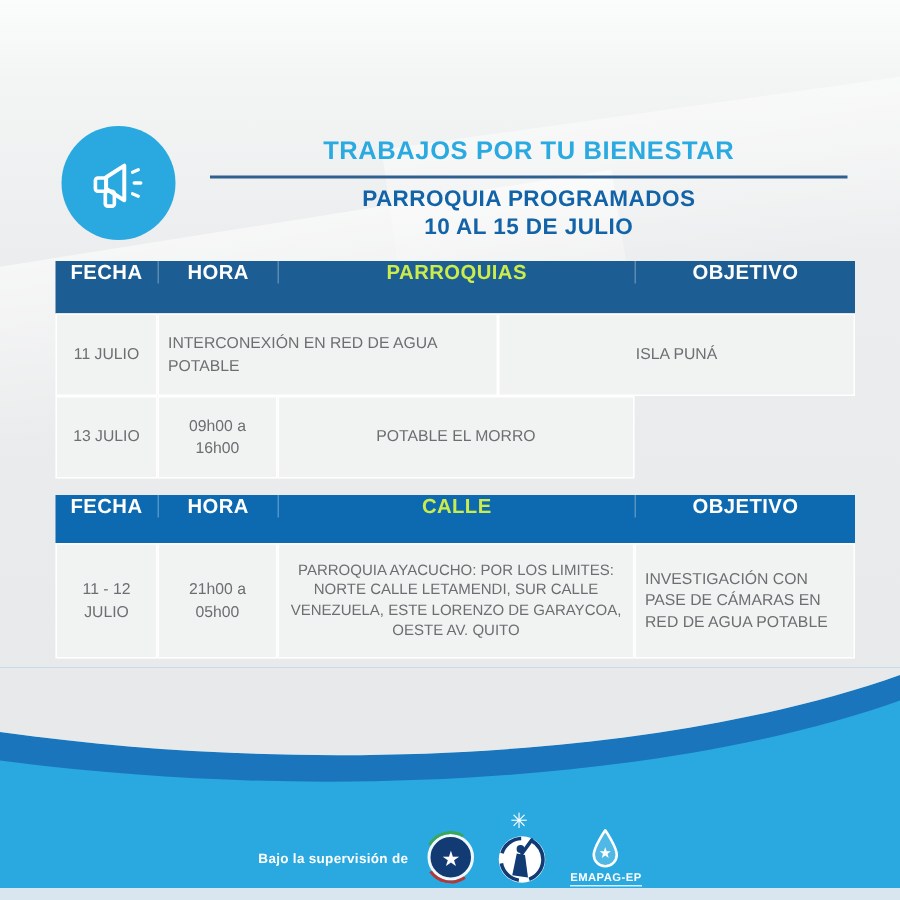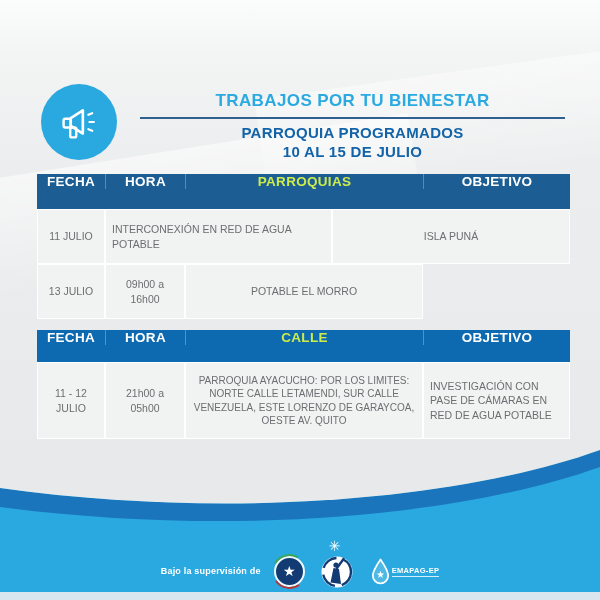--- a/index.html
+++ b/index.html
@@ -62,21 +62,21 @@
   .supervision-label{font-size:9px;font-weight:bold;color:#ffffff;letter-spacing:.2px;}
   .logo-star{position:relative;width:27px;height:27px;border-radius:50%;background:#123a73;
     border:2px solid #eef8fd;display:flex;align-items:center;justify-content:center;}
   .logo-star::before{content:"";position:absolute;left:-4px;top:-4px;right:-4px;bottom:-4px;
     border-radius:50%;border:2px solid transparent;border-top-color:#3aa757;transform:rotate(-15deg);}
   .logo-star::after{content:"";position:absolute;left:-4px;top:-4px;right:-4px;bottom:-4px;
     border-radius:50%;border:2px solid transparent;border-bottom-color:#b03a3a;transform:rotate(10deg);}
   .logo-star .star-glyph{color:#ffffff;font-size:14px;line-height:1;}
   .logo-statue{position:relative;width:38px;height:48px;margin-top:-10px;}
   .logo-statue .splash{position:absolute;left:11px;top:-4px;color:#ffffff;font-size:14px;}
-  .logo-emapag{display:flex;flex-direction:row;align-items:center;}
+  .logo-emapag{display:flex;flex-direction:column;align-items:center;}
   .emapag-label{margin-top:1px;font-size:7.5px;font-weight:bold;color:#ffffff;
     letter-spacing:.3px;border-bottom:1px solid rgba(255,255,255,.8);padding-bottom:1px;}
 </style>
 </head>
 <body>
 
 <div id="canvas">
 
   <div class="diag diag-a"></div>
   <div class="diag diag-b"></div>

